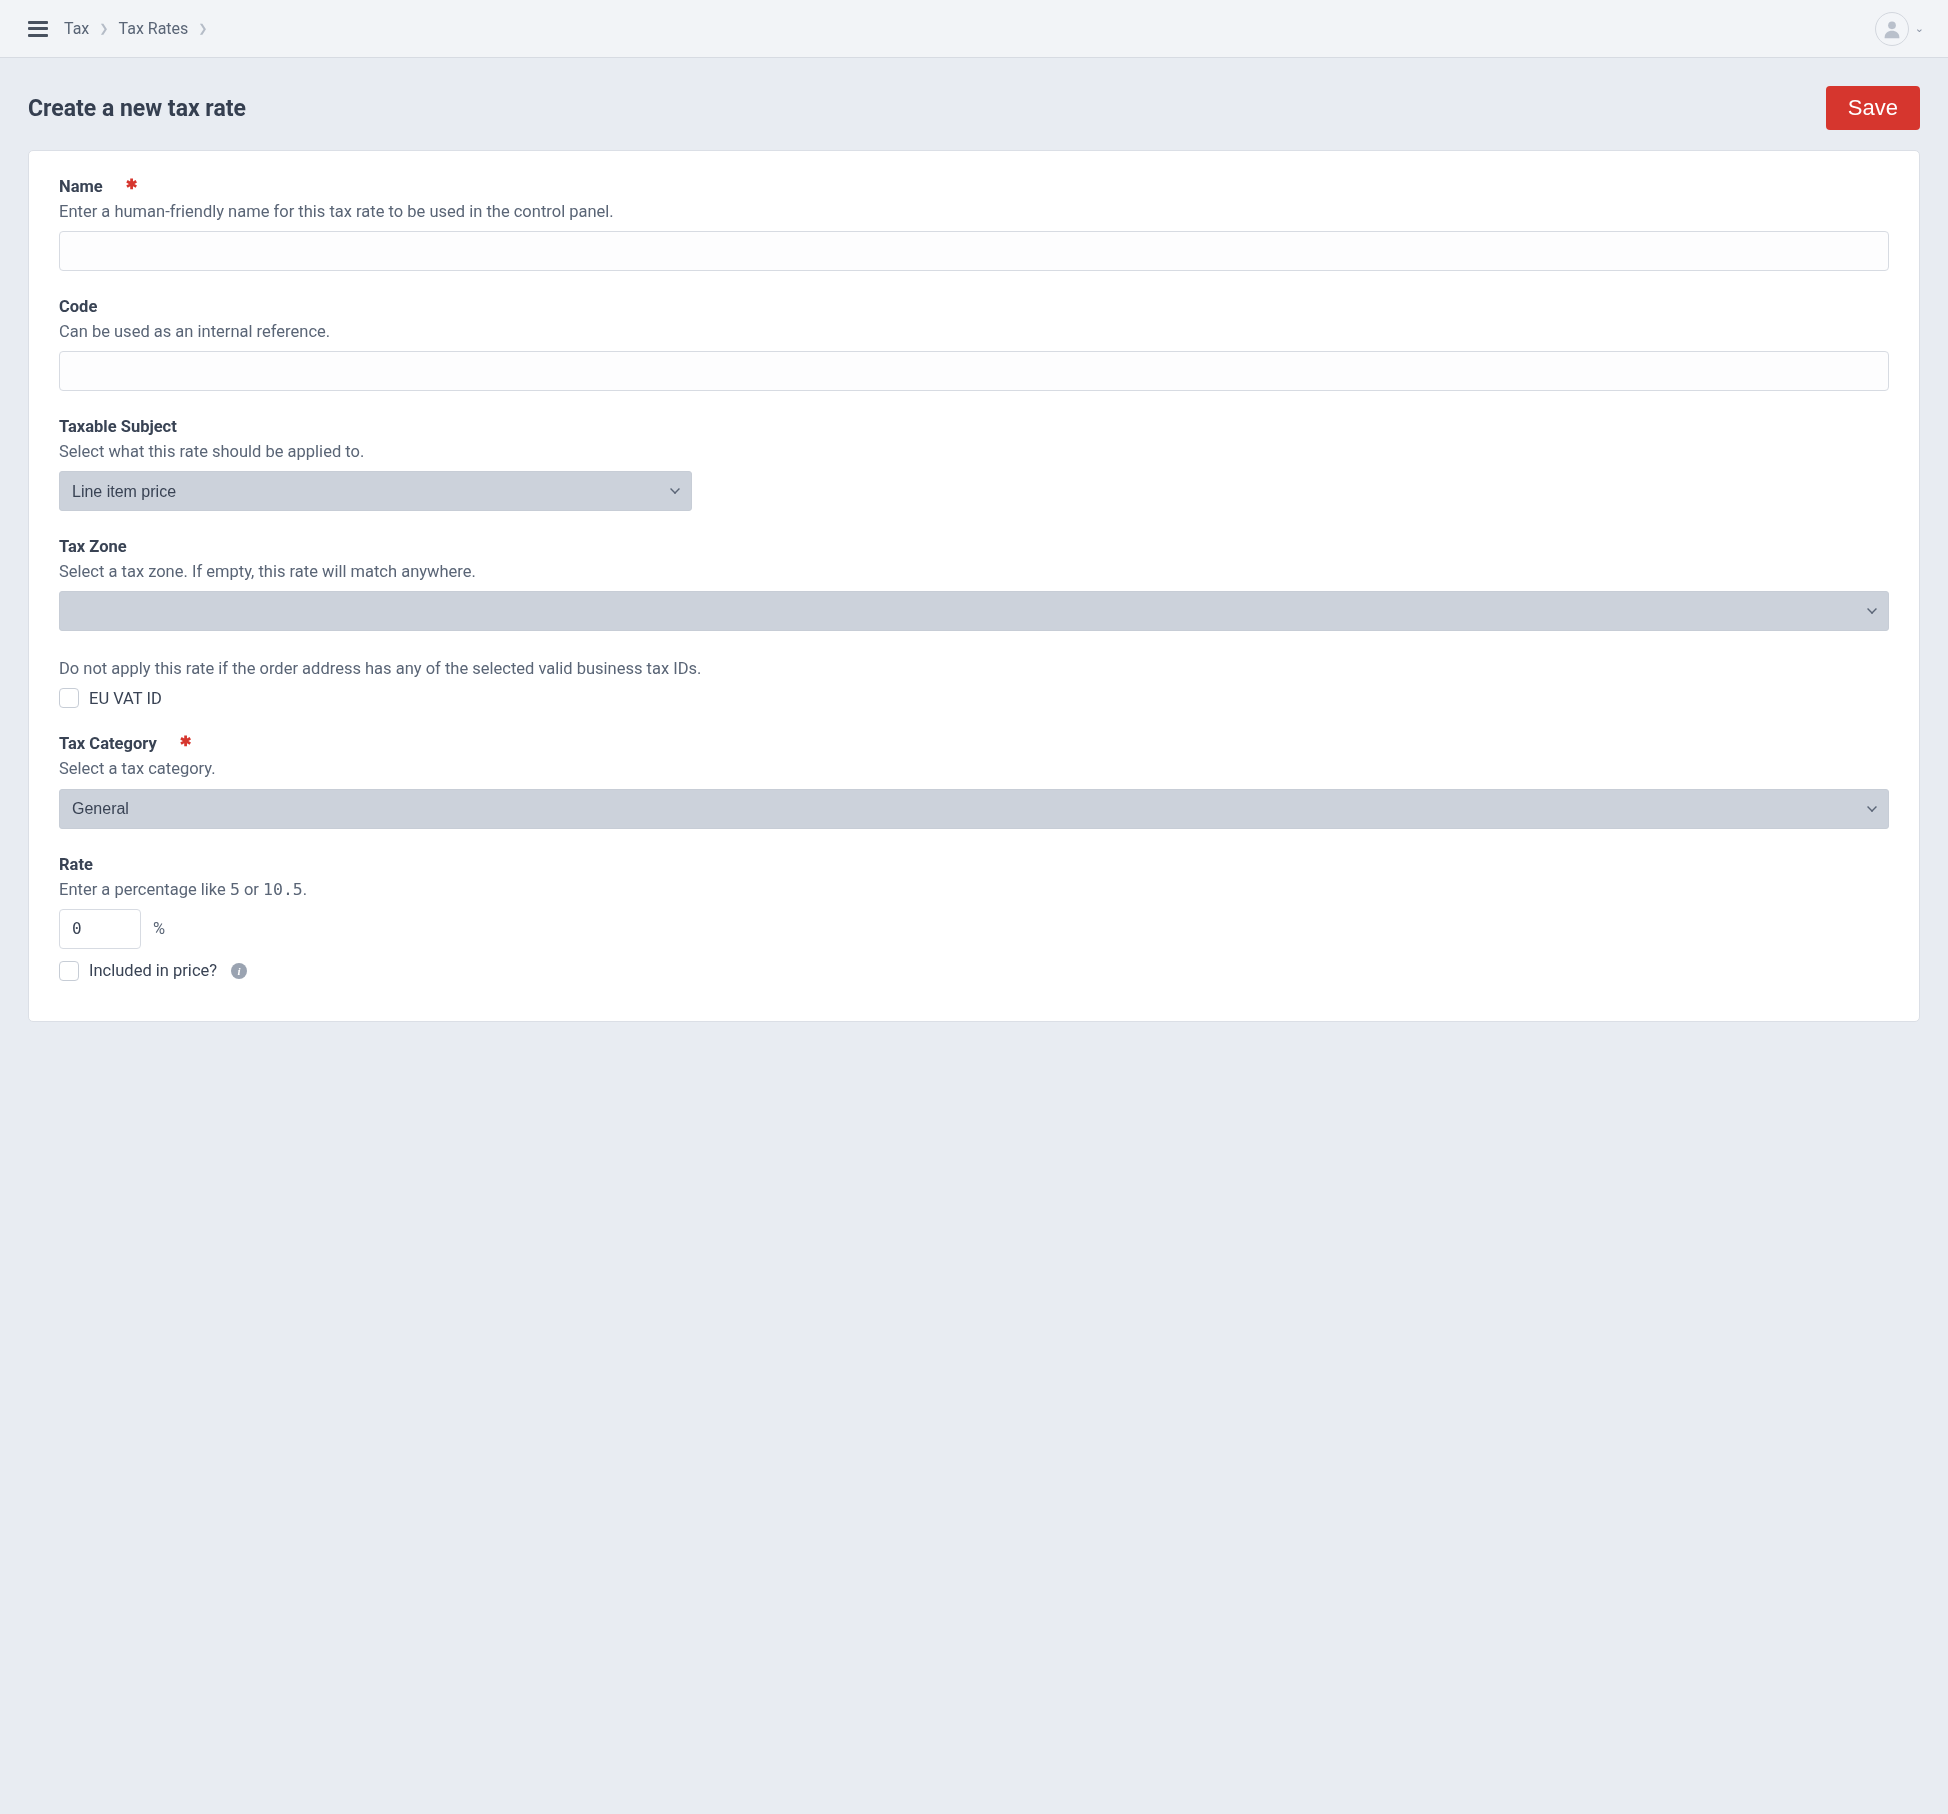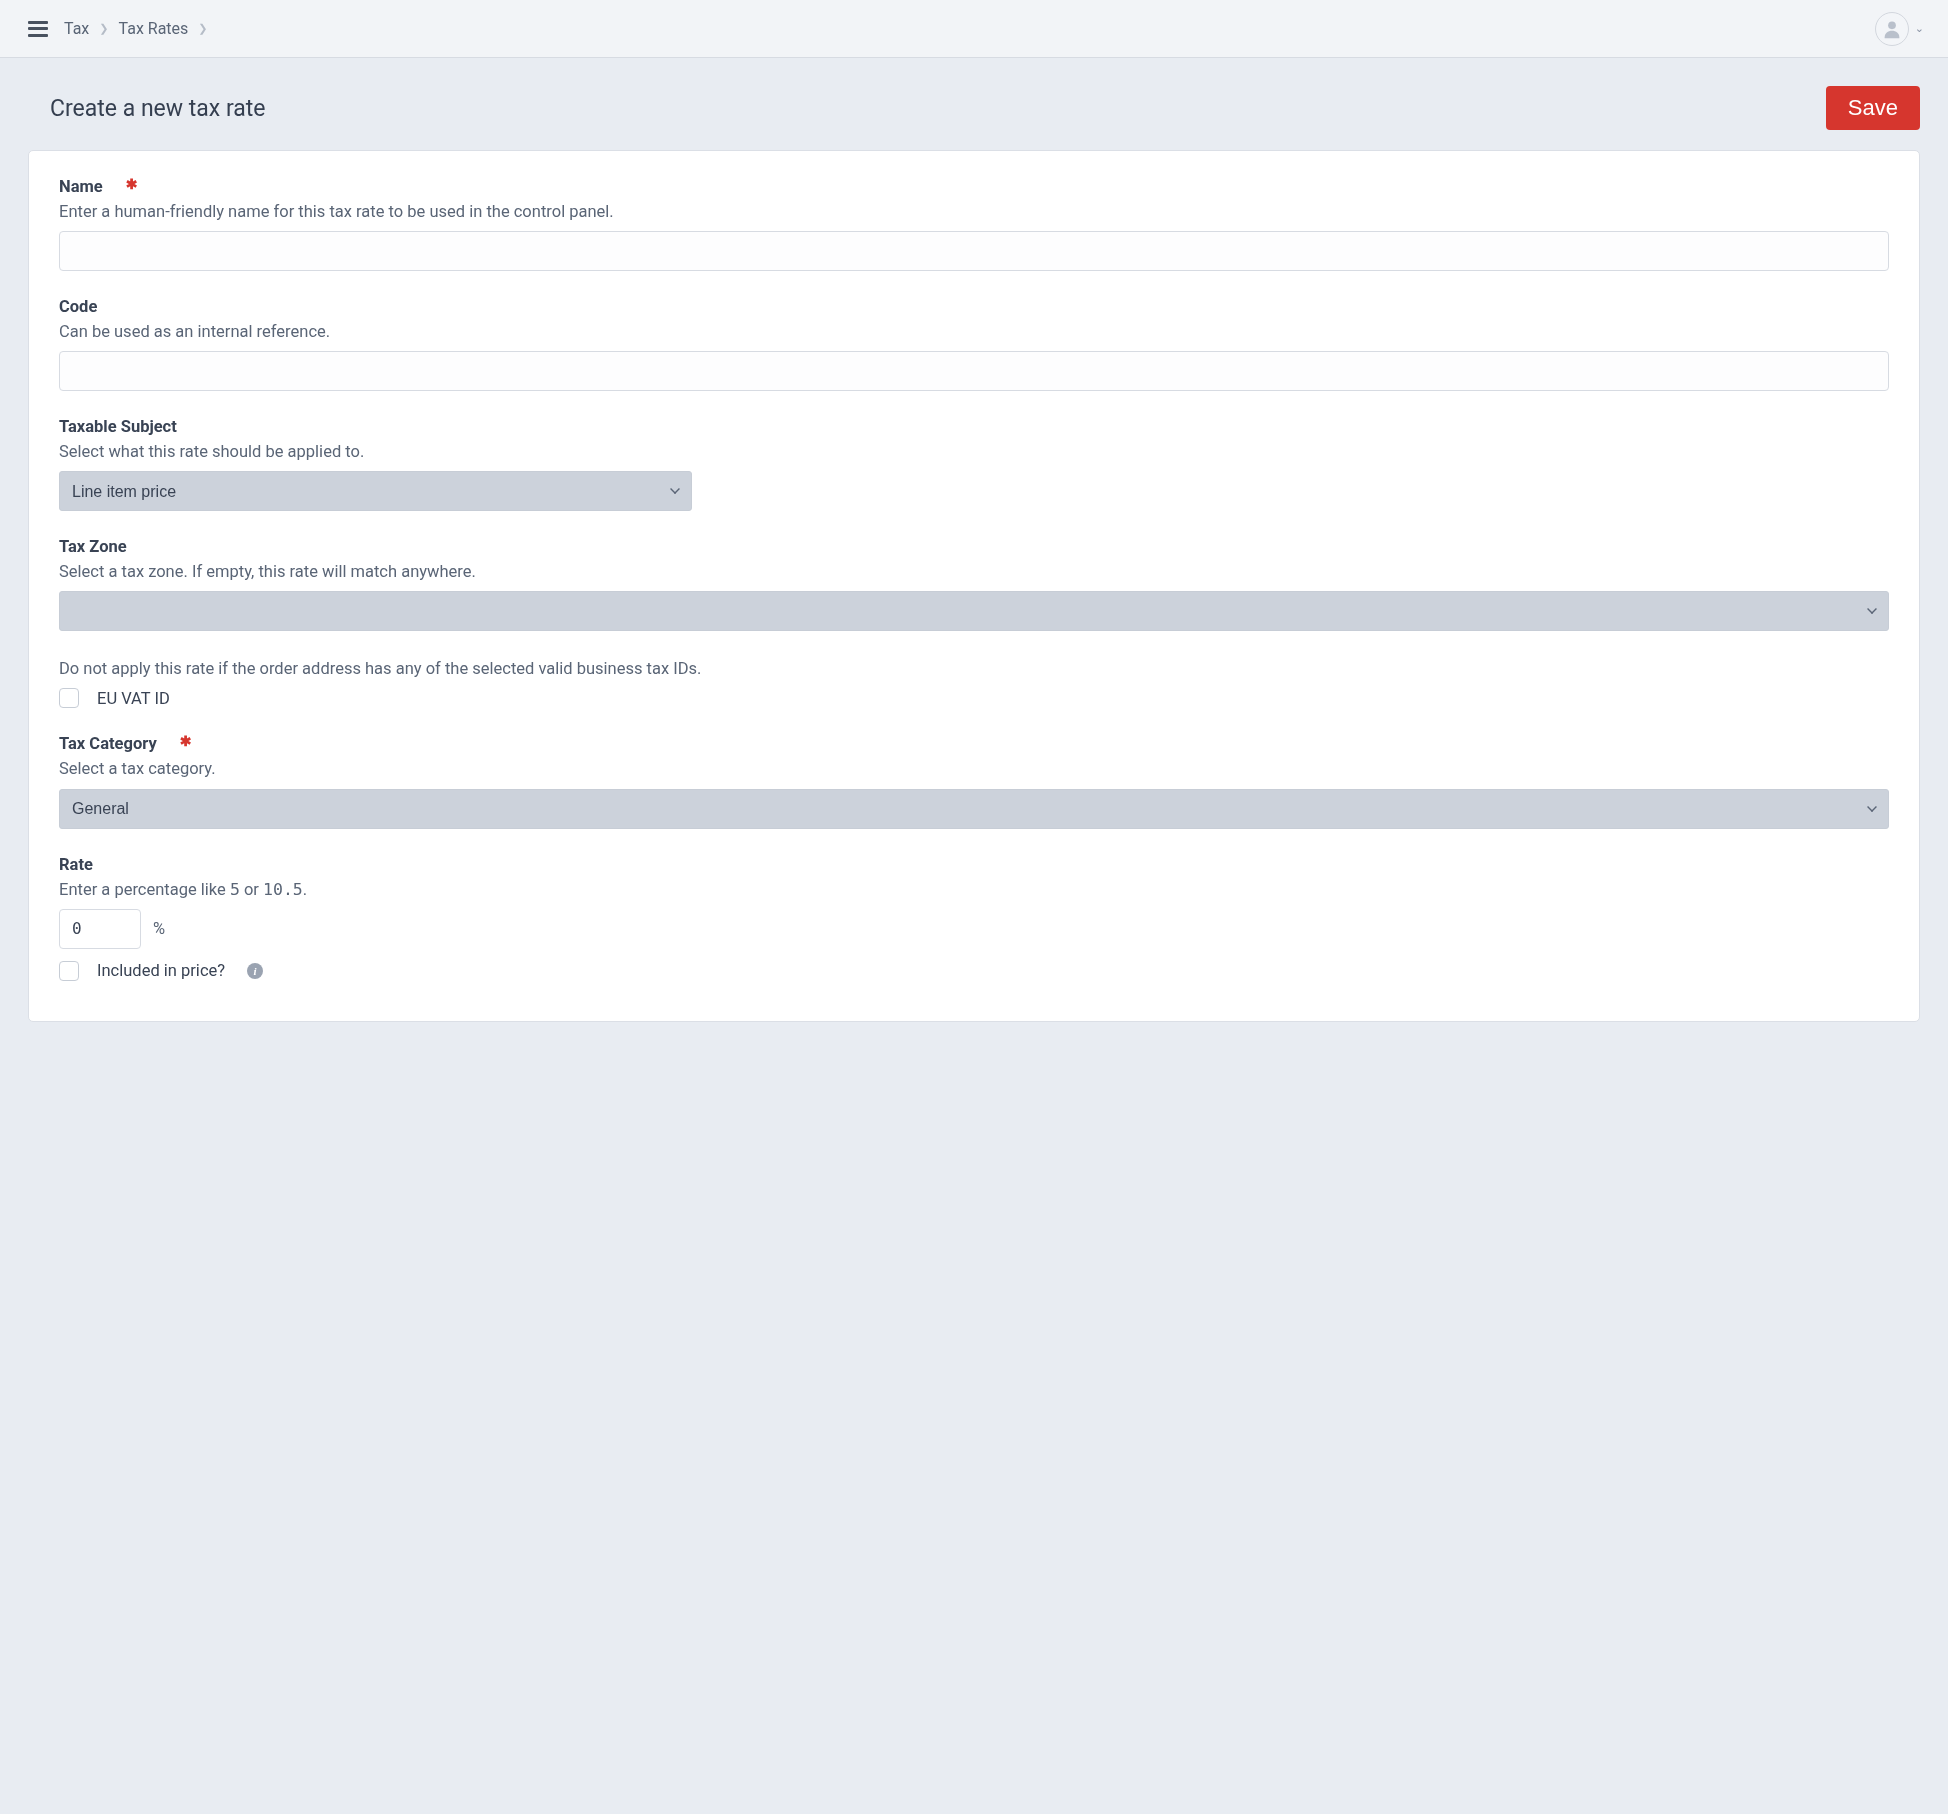--- a/index.html
+++ b/index.html
@@ -76,23 +76,22 @@
 
   
   .page-head {
     display: flex;
     justify-content: space-between;
     align-items: center;
     padding: 28px 28px 20px 28px;
   }
   .page-title {
     font-size: 23px;
-    font-weight: 400;
+    font-weight: 700;
     color: #353f50;
-    margin-left: 22px;
   }
   .btn-primary {
     background: #d6362e;
     color: #ffffff;
     border: none;
     border-radius: 4px;
     padding: 9px 22px;
     font-size: 22px;
     cursor: pointer;
   }
@@ -168,21 +167,21 @@
     height: 8px;
     border-right: 2px solid #5a6576;
     border-bottom: 2px solid #5a6576;
     transform: translateY(-70%) rotate(45deg) scale(0.7);
     pointer-events: none;
   }
 
   .checkbox-row {
     display: flex;
     align-items: center;
-    gap: 18px;
+    gap: 10px;
     margin-top: 6px;
   }
   .checkbox {
     width: 20px;
     height: 20px;
     border: 1px solid #c7cdd6;
     border-radius: 4px;
     background: #ffffff;
     cursor: pointer;
     flex-shrink: 0;

